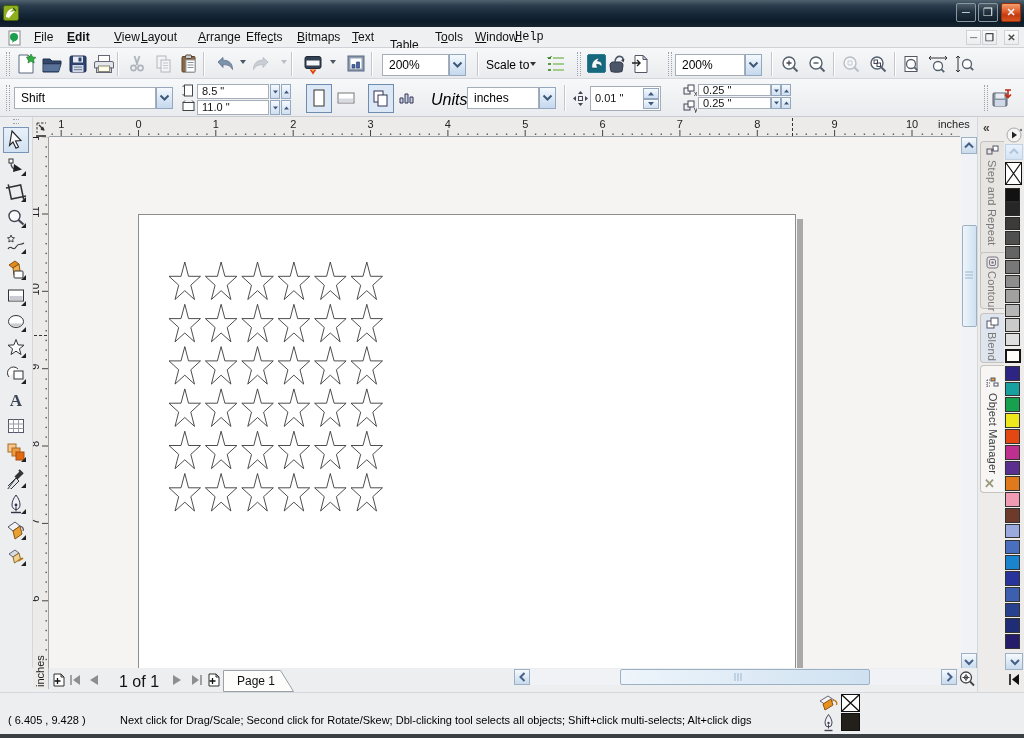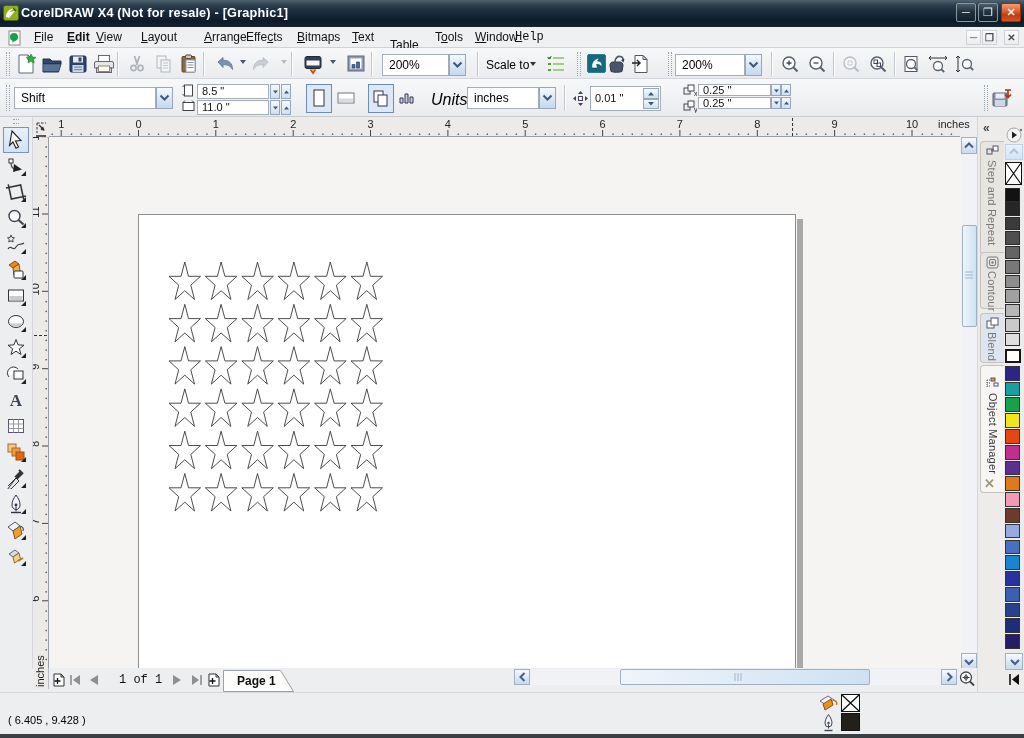--- a/index.html
+++ b/index.html
@@ -49,36 +49,35 @@
 </style></head>
 <body>
 <div id="app">
 
 <div id="titlebar" class="abs"></div>
 <svg class="abs" style="left:3px;top:5px" width="16" height="16">
       <rect x="0.5" y="0.5" width="15" height="15" rx="2" fill="#8fae1e" stroke="#44650a"></rect>
       <path d="M3 12 c0-5 3-8 8-9 l-4 4 5-1 -6 7 z" fill="#fff"></path>
       <path d="M10 3 l3 3" stroke="#2e5a0a" stroke-width="1.2"></path>
     </svg>
-<div id="titletext" class="abs">CorelDRAW X4 (Not for resale) - [Graphic1]</div>
 <div class="wbtn abs" style="left:956px;width:20px;">─</div>
 <div class="wbtn abs" style="left:978px;width:20px;">❐</div>
 <div class="wbtn abs" style="left:1001px;width:20px;background:linear-gradient(180deg,#f3a070,#e05a28 45%,#c23a10 65%,#d55520);border-color:#9a2f08;font-weight:bold;">✕</div>
 
 <div id="menubar" class="abs"></div>
 <svg class="abs" style="left:7px;top:30px" width="16" height="16">
       <rect x="2" y="1" width="11" height="14" fill="#fff" stroke="#888"></rect>
       <circle cx="7" cy="7" r="4" fill="#1c9e4e"></circle>
       <path d="M6 10 L5 13 L9 10 Z" fill="#1c9e4e"></path>
     </svg>
 <div class="menu abs" style="left:34px;"><u>F</u>ile</div>
 <div class="menu abs" style="left:67px;font-weight:bold;"><u>E</u>dit</div>
-<div class="menu abs" style="left:96px;"><u>V</u>iew</div>
+<div class="menu abs" style="left:114px;"><u>V</u>iew</div>
 <div class="menu abs" style="left:141px;"><u>L</u>ayout</div>
-<div class="menu abs" style="left:204px;"><u>A</u>rrange</div>
+<div class="menu abs" style="left:198px;"><u>A</u>rrange</div>
 <div class="menu abs" style="left:246px;">Effe<u>c</u>ts</div>
 <div class="menu abs" style="left:297px;"><u>B</u>itmaps</div>
 <div class="menu abs" style="left:352px;"><u>T</u>ext</div>
 <div class="menu abs" style="left:390px;margin-top:8px;">T<u>a</u>ble</div>
 <div class="menu abs" style="left:435px;">T<u>o</u>ols</div>
 <div class="menu abs" style="left:475px;"><u>W</u>indow</div>
 <div class="menu abs" style="left:515px;font-family:Liberation Mono, monospace;"><u>H</u>elp</div>
 <div class="mwbtn abs" style="left:966px;">─</div>
 <div class="mwbtn abs" style="left:982px;">❐</div>
 <div class="mwbtn abs" style="left:1004px;">✕</div>
@@ -758,37 +757,37 @@
       <path d="M10 2 l3 3 h-3 z" fill="#ddd" stroke="#333"></path>
       <path d="M6.5 6 v6 m-3 -3 h6" stroke="#111" stroke-width="1.3"></path>
     </svg>
     <svg class="abs" style="left:69px;top:674px" width="13" height="12">
       <path d="M2 1 v10" stroke="#8e8e8e" stroke-width="1.6"></path>
       <path d="M11 1 v10 l-7-5 z" fill="#8e8e8e"></path>
     </svg>
     <svg class="abs" style="left:88px;top:674px" width="11" height="12">
       <path d="M10 1 v10 l-8-5 z" fill="#8e8e8e"></path>
     </svg>
-    <div class="abs" style="left:119px;top:673px;font-size:12px;color:#111;font-family:Liberation Mono, monospace;">1 of 1</div>
+    <div class="abs" style="left:119px;top:673px;font-size:16px;color:#111;">1 of 1</div>
     <svg class="abs" style="left:172px;top:674px" width="11" height="12">
       <path d="M1 1 v10 l8-5 z" fill="#8e8e8e"></path>
     </svg>
     <svg class="abs" style="left:190px;top:674px" width="13" height="12">
       <path d="M11 1 v10" stroke="#8e8e8e" stroke-width="1.6"></path>
       <path d="M2 1 v10 l7-5 z" fill="#8e8e8e"></path>
     </svg>
     <svg class="abs" style="left:206px;top:672px" width="16" height="16">
       <path d="M3 2 h7 l3 3 v9 h-10 z" fill="#fff" stroke="#333"></path>
       <path d="M10 2 l3 3 h-3 z" fill="#ddd" stroke="#333"></path>
       <path d="M6.5 6 v6 m-3 -3 h6" stroke="#111" stroke-width="1.3"></path>
     </svg>
     <svg class="abs" style="left:223px;top:670px" width="74" height="22">
       <path d="M0.5 0.5 h57 l13 21 h-70 z" fill="#fdfdfc" stroke="#9aa0a6"></path>
     </svg>
-    <div class="abs" style="left:237px;top:674px;font-size:12px;color:#111;font-weight:bold;">Page 1</div>
+    <div class="abs" style="left:237px;top:674px;font-size:12px;color:#111;">Page 1</div>
     <div class="sb abs" style="left:514px;top:669px;width:443px;height:16px;"></div>
     <div class="sbbtn abs" style="left:514px;top:669px;width:16px;height:16px;"></div>
     <svg class="abs" style="left:519px;top:672px" width="7" height="10">
       <path d="M5.5 1 l-4 4 4 4" stroke="#44608a" stroke-width="2" fill="none"></path>
     </svg>
     <div class="sbthumb abs" style="left:620px;top:669px;width:250px;height:16px;"></div>
     <svg class="abs" style="left:734px;top:673px" width="9" height="8">
       <path d="M1 0 v8 M4 0 v8 M7 0 v8" stroke="#9fb6cc"></path>
     </svg>
     <div class="sbbtn abs" style="left:941px;top:669px;width:16px;height:16px;"></div>
@@ -812,18 +811,19 @@
     </svg>
     <svg class="abs" style="left:820px;top:713px" width="17" height="19">
       <path d="M8.5 1.5 c2.5 3.5 3.5 6 3.5 8.5 a3.5 4 0 0 1 -7 0 c0-2.5 1-5 3.5-8.5 z" fill="#eef2f8" stroke="#445"></path>
       <circle cx="8.5" cy="10" r="1.2" fill="#445"></circle>
       <path d="M8.5 11.5 v4" stroke="#445"></path>
       <path d="M4.5 17.5 h8" stroke="#445" stroke-width="1.4"></path>
     </svg>
     <div class="abs" style="left:841px;top:713px;width:19px;height:18px;background:#231f1a;border:1px solid #111;"></div>
 
 <div class="abs" style="left:8px;top:714px;font-size:11px;">( 6.405 , 9.428 )</div>
+<div class="abs" style="left:120px;top:714px;font-size:11px;">Next click for Drag/Scale; Second click for Rotate/Skew; Dbl-clicking tool selects all objects; Shift+click multi-selects; Alt+click digs</div>
 
 <div id="blackstrip" class="abs"></div>
     <div class="abs" style="left:33px;top:668px;width:16px;height:21px;background:#ecebe9;border-right:1px solid #b8bcc0;"></div>
     <svg class="abs" style="left:33px;top:650px" width="16" height="39">
       <text x="11" y="37" font-size="11" fill="#222" font-family="Liberation Sans" transform="rotate(-90 11 37)">inches</text>
     </svg>
 </div>
 </body></html>

